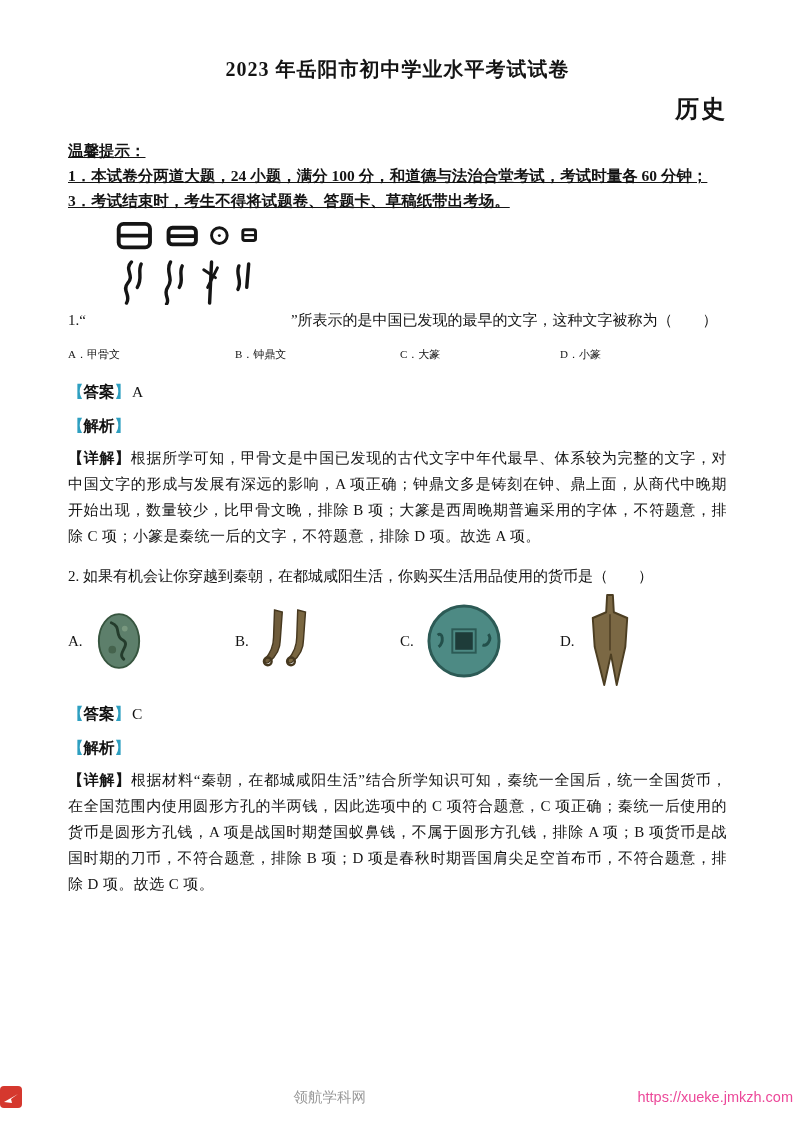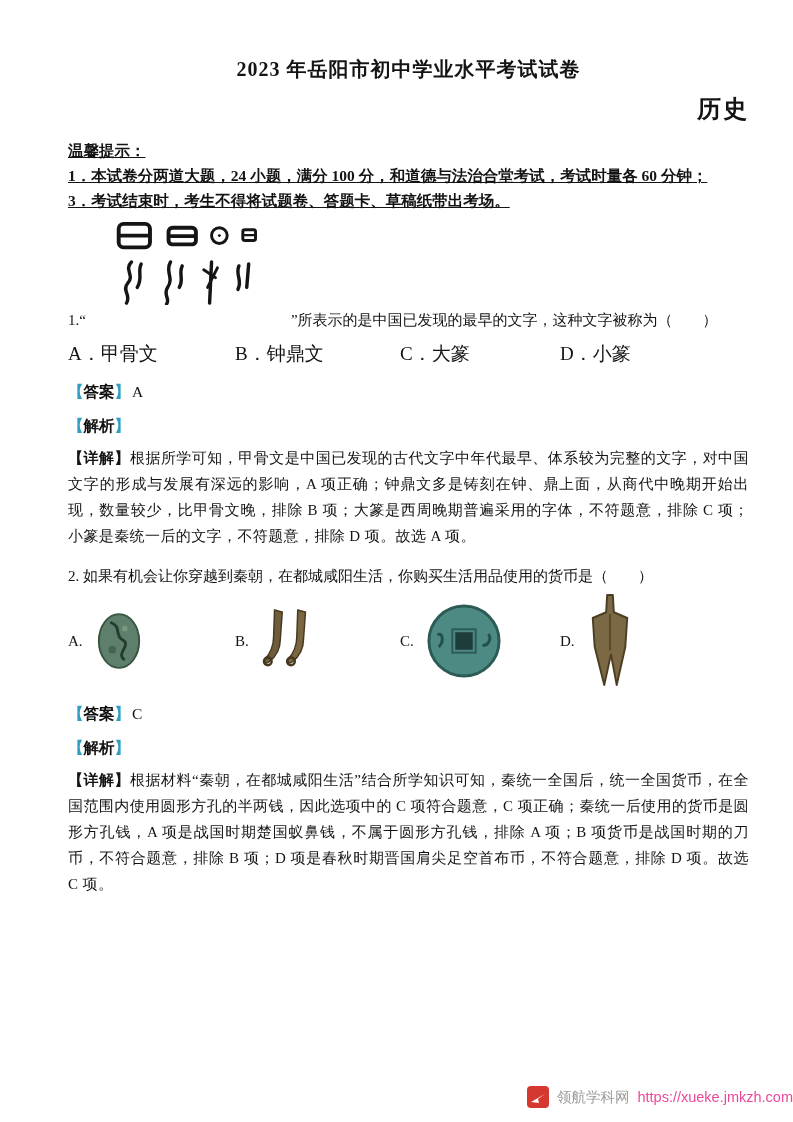--- a/index.html
+++ b/index.html
@@ -6,21 +6,21 @@
   html, body { margin: 0; padding: 0; background: #ffffff; }
   .page {
     position: relative;
     width: 793px;
     height: 1122px;
     background: #ffffff;
     overflow: hidden;
     font-family: "Liberation Serif", "DejaVu Serif", serif;
     color: #141414;
   }
-  .content { padding: 56px 44px 0 68px; }
+  .content { padding: 56px 66px 0 68px; }
 
   .title {
     font-size: 20px; font-weight: 700; text-align: center;
     line-height: 26px; letter-spacing: 1px;
   }
   .subject {
     font-size: 24px; font-weight: 700; text-align: right;
     line-height: 26px; margin-top: 14px; letter-spacing: 2px;
   }
 
@@ -31,21 +31,21 @@
     text-decoration: underline;
   }
 
   .figure-oracle { margin: 6px 0 0 44px; height: 86px; }
 
   .stem { font-size: 15px; line-height: 26px; margin-top: 2px; text-align: justify; }
   .q1-gap { display: inline-block; width: 205px; }
 
   .options-row {
     display: grid; grid-template-columns: 167px 165px 160px 1fr;
-    margin-top: 8px; font-size: 19px; line-height: 26px;
+    margin-top: 8px; font-size: 11px; line-height: 26px;
   }
 
   .answer-line { margin-top: 12px; font-size: 15.5px; line-height: 26px; }
   .analysis-line { margin-top: 8px; font-size: 15.5px; line-height: 26px; }
   .tag-bracket { color: #2e9fc0; font-weight: 700; }
   .tag-text { color: #111111; font-weight: 700; text-align: center; }
   .answer-value { color: #111111; margin-left: 2px; }
 
   .detail {
     margin-top: 6px; font-size: 15px; line-height: 26px;
@@ -58,21 +58,21 @@
   .coin-row {
     display: grid; grid-template-columns: 167px 165px 160px 1fr;
     align-items: center; margin-top: 4px; height: 96px;
   }
   .coin-cell { display: flex; align-items: center; gap: 12px; font-size: 15px; }
 
   .q3-stem { margin-top: 12px; }
 
   .footer {
     position: absolute; left: 0; right: 0; bottom: 14px;
-    display: flex; align-items: center; justify-content: flex-end; gap: 8px;
+    display: flex; align-items: center; justify-content: space-between; gap: 8px;
     font-size: 14.5px; color: #9a9a9a;
     font-family: "Liberation Sans", "DejaVu Sans", sans-serif;
   }
   .footer a, .footer .url { color: #ec4899; text-decoration: none; }
 </style>
 </head>
 <body>
 
 <div class="page">
   <div class="content">

